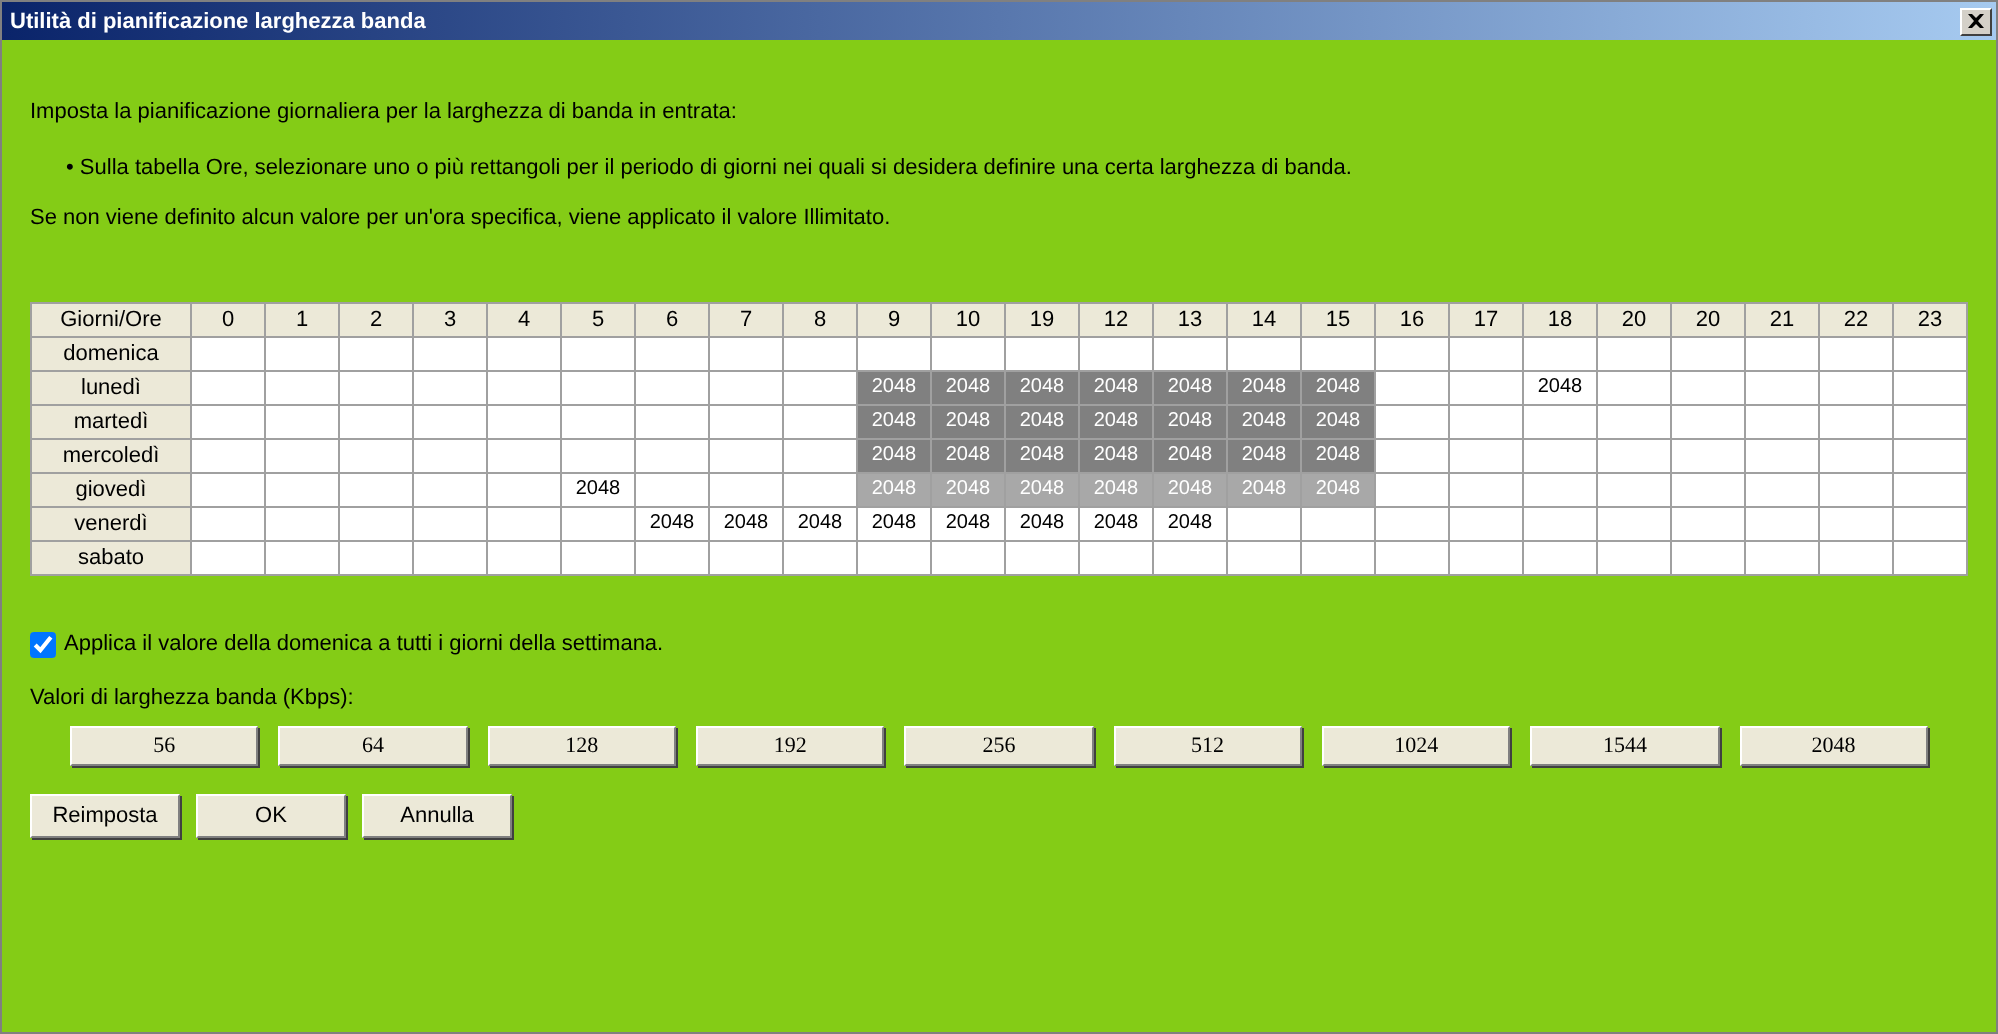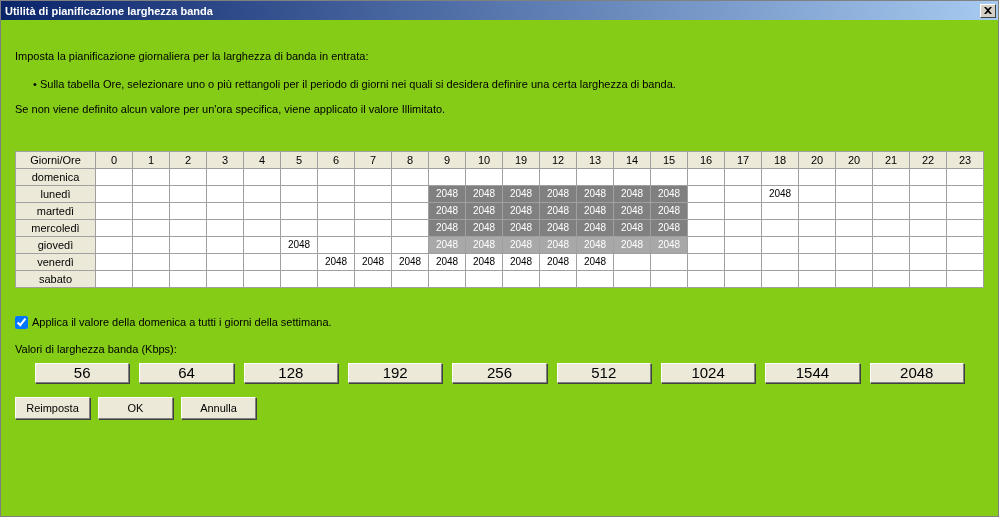--- a/index.html
+++ b/index.html
@@ -22,21 +22,21 @@
   table.schedule thead th { background: #ece9d8; }
   table.schedule tbody th { background: #ece9d8; font-weight: normal; }
   table.schedule td.cell { background: #fff; cursor: pointer; font-size: 10px; }
   table.schedule td.sel { background: #808080; color: #fff; }
   table.schedule td.sel2 { background: #a8a8a8; color: #fff; }
   .check-row { margin-top: 28px; display: flex; align-items: center; gap: 4px; }
   .check-row input { }
   .values-label { margin-top: 14px; margin-bottom: 8px; }
   .btn-grid { display: flex; flex-direction: column; gap: 8px; }
   .btn-row { display: flex; gap: 10px; padding: 0 20px; }
-  .bw-btn { flex: 1; height: 20px; background: #ece9d8; border: 1px solid; border-color: #fff #808080 #808080 #fff; box-shadow: 1px 1px 0 #404040; display: flex; align-items: center; justify-content: center; cursor: pointer; font-size: 15px; }
+  .bw-btn { flex: 1; height: 20px; background: #ece9d8; border: 1px solid; border-color: #fff #808080 #808080 #fff; box-shadow: 1px 1px 0 #404040; display: flex; align-items: center; justify-content: center; cursor: pointer; font-size: 11px; font-family: Liberation Serif, serif; }
   .spinner-wrap { flex: 1; display: flex; height: 20px; }
   .spinner-wrap input { flex: 1; border: 1px solid; border-color: #808080 #fff #fff #808080; padding: 0 4px; font-size: 11px; font-family: inherit; text-align: left; }
   .spin-btns { display: flex; flex-direction: column; width: 16px; }
   .spin-btns button { flex: 1; background: #d4d0c8; border: 1px solid; border-color: #fff #404040 #404040 #fff; font-size: 6px; line-height: 1; padding: 0; cursor: pointer; display: flex; align-items: center; justify-content: center; }
   .footer { display: flex; justify-content: flex-start; gap: 8px; padding: 14px 14px 0 0; }
   .footer button { width: 75px; height: 22px; background: #ece9d8; border: 1px solid; border-color: #fff #808080 #808080 #fff; box-shadow: 1px 1px 0 #404040; cursor: pointer; font-size: 11px; font-family: inherit; }
 </style>
 </head>
 <body>
 

